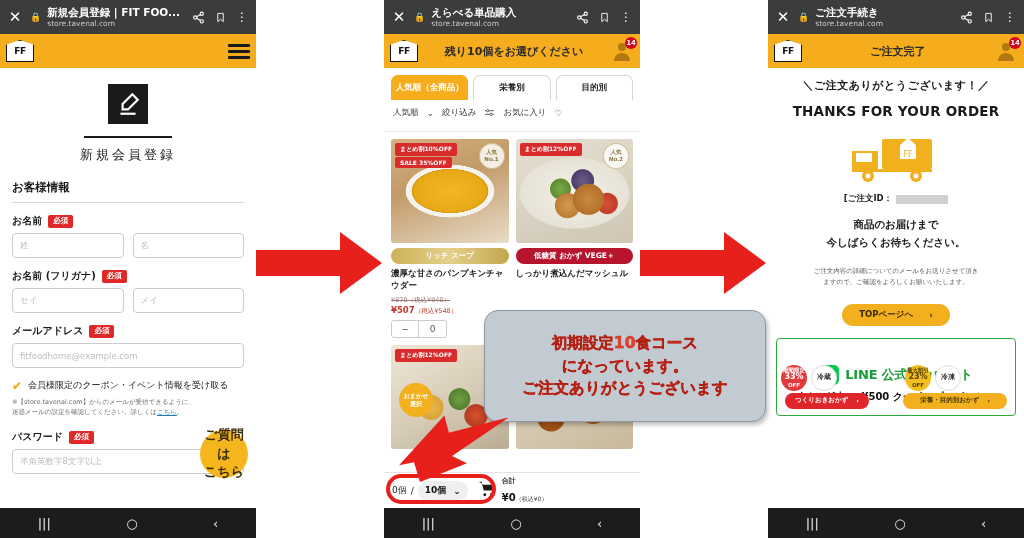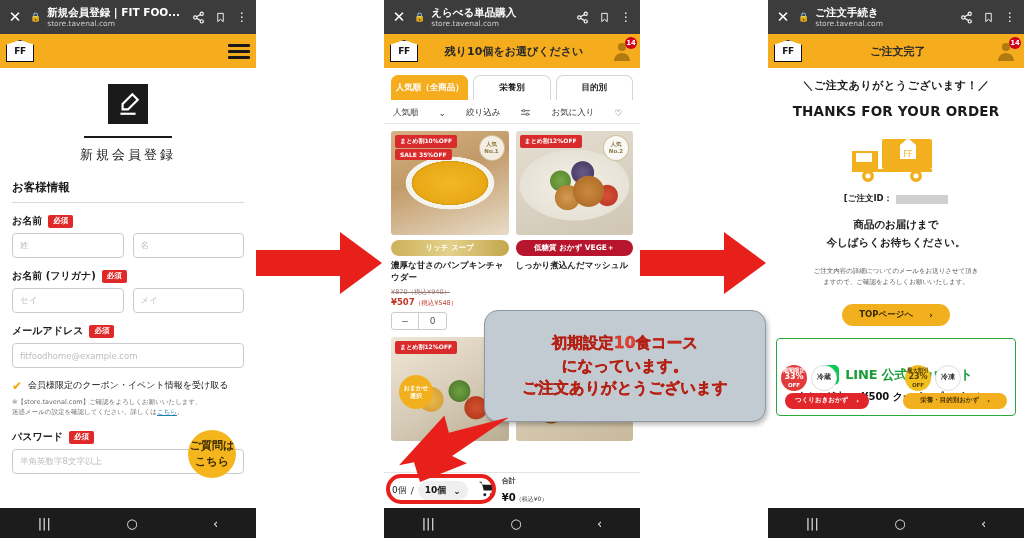--- a/index.html
+++ b/index.html
@@ -87,36 +87,36 @@
     background: #fff; font-size: 8.5px; color: #bdbdbd; padding: 0 7px;
     display: flex; align-items: center; overflow: hidden; white-space: nowrap;
   }
   .txt-input.full { width: 100%; }
   .consent-row { display: flex; align-items: center; gap: 6px; margin: 3px 0 5px; }
   .check-ok { color: #f0a500; font-size: 12px; line-height: 1; }
   .consent-text { font-size: 9px; color: #1a1a1a; }
   .fineprint { font-size: 6.5px; color: #6d6d6d; line-height: 1.55; max-width: 195px; }
   .fineprint a { color: #1b7fb5; }
   .faq-bubble {
-    position: absolute; right: 20px; top: 430px; width: 48px; height: 48px;
-    border-radius: 50%; background: #f5b61d; color: #3a2a00; font-size: 11px;
+    position: absolute; right: 8px; top: 430px; width: 48px; height: 48px;
+    border-radius: 50%; background: #f5b61d; color: #3a2a00; font-size: 13px;
     font-weight: bold; display: flex; flex-direction: column; align-items: center;
     justify-content: center; line-height: 1.45; text-align: center;
   }
 
   
   .tabs-row { display: flex; gap: 5px; padding: 7px 7px 0; }
   .tab {
     flex: 1; text-align: center; font-size: 8.5px; padding: 6px 0;
     border: 1px solid #d5d5d5; border-bottom: none;
     border-radius: 7px 7px 0 0; background: #fff; color: #222; font-weight: bold;
   }
   .tab.active { background: #f5ac1d; border-color: #f5ac1d; color: #fff; }
   .filter-row {
-    display: flex; align-items: center; gap: 20px; padding: 7px 9px 4px;
+    display: flex; align-items: center; gap: 8px; padding: 7px 9px 12px;
     font-size: 8.5px; color: #333; border-bottom: 1px solid #e8e8e8;
   }
   .filter-row .chev { font-size: 9px; color: #444; }
   .grid2 { display: grid; grid-template-columns: 1fr 1fr; gap: 7px; padding: 7px; }
   .card { position: relative; }
   .thumb {
     position: relative; width: 100%; height: 104px; border-radius: 3px;
     overflow: hidden; background: #caa87a;
   }
   .thumb.pumpkin {
@@ -366,21 +366,21 @@
       </div>
       <div class="field-row">
         <div class="txt-input full">fitfoodhome@example.com</div>
       </div>
 
       <div class="consent-row">
         <span class="check-ok">✔</span>
         <span class="consent-text">会員様限定のクーポン・イベント情報を受け取る</span>
       </div>
       <div class="fineprint">
-        <div>※【store.tavenal.com】ご確認をよろしくお願いいたします、</div>
+        <div>※【store.tavenal.com】からのメールが受信できるように、</div>
         <div>
           <span>迷惑メールの設定を確認してください。詳しくは</span><a href="#">こちら</a>。
         </div>
       </div>
 
       <div class="field-label" style="margin-top:13px">
         <span>パスワード</span>
         <span class="req-tag">必須</span>
       </div>
       <div class="field-row">

